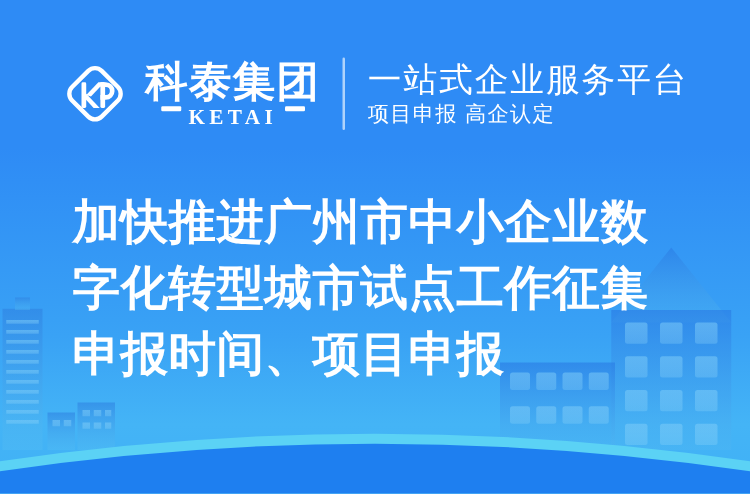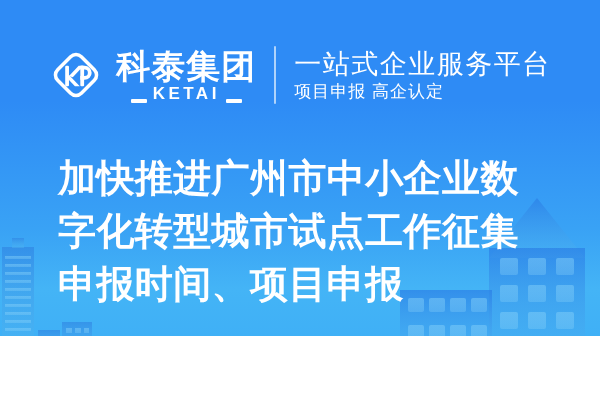--- a/index.html
+++ b/index.html
@@ -3,21 +3,21 @@
 <meta charset="utf-8">
 <style>
   html, body {
     margin: 0;
     padding: 0;
     background: #ffffff;
   }
   #banner {
     position: relative;
     width: 600px;
-    height: 336px;
+    height: 395px;
     overflow: hidden;
     background: linear-gradient(180deg, #2e8bf5 0%, #2e8bf5 30%, #39a2f5 68%, #44b4f6 86%, #3fb0f6 100%);
     font-family: "Liberation Sans", "DejaVu Sans", sans-serif;
     -webkit-font-smoothing: antialiased;
   }
 
   
   .bg-city {
     position: absolute;
     left: 0;
@@ -58,24 +58,25 @@
   .logo-cn {
     font-size: 34px;
     line-height: 36px;
     font-weight: 700;
     color: #ffffff;
     letter-spacing: 1px;
     white-space: nowrap;
   }
   .logo-en-row {
     display: flex;
-    align-items: flex-end;
+    align-items: flex-start;
     gap: 6px;
     width: 100%;
     justify-content: center;
+    font-family: Liberation Serif, serif;
   }
   .logo-dash {
     display: block;
     height: 4px;
     width: 16px;
     background: #ffffff;
     border-radius: 1px;
   }
   .logo-en {
     font-size: 17px;

